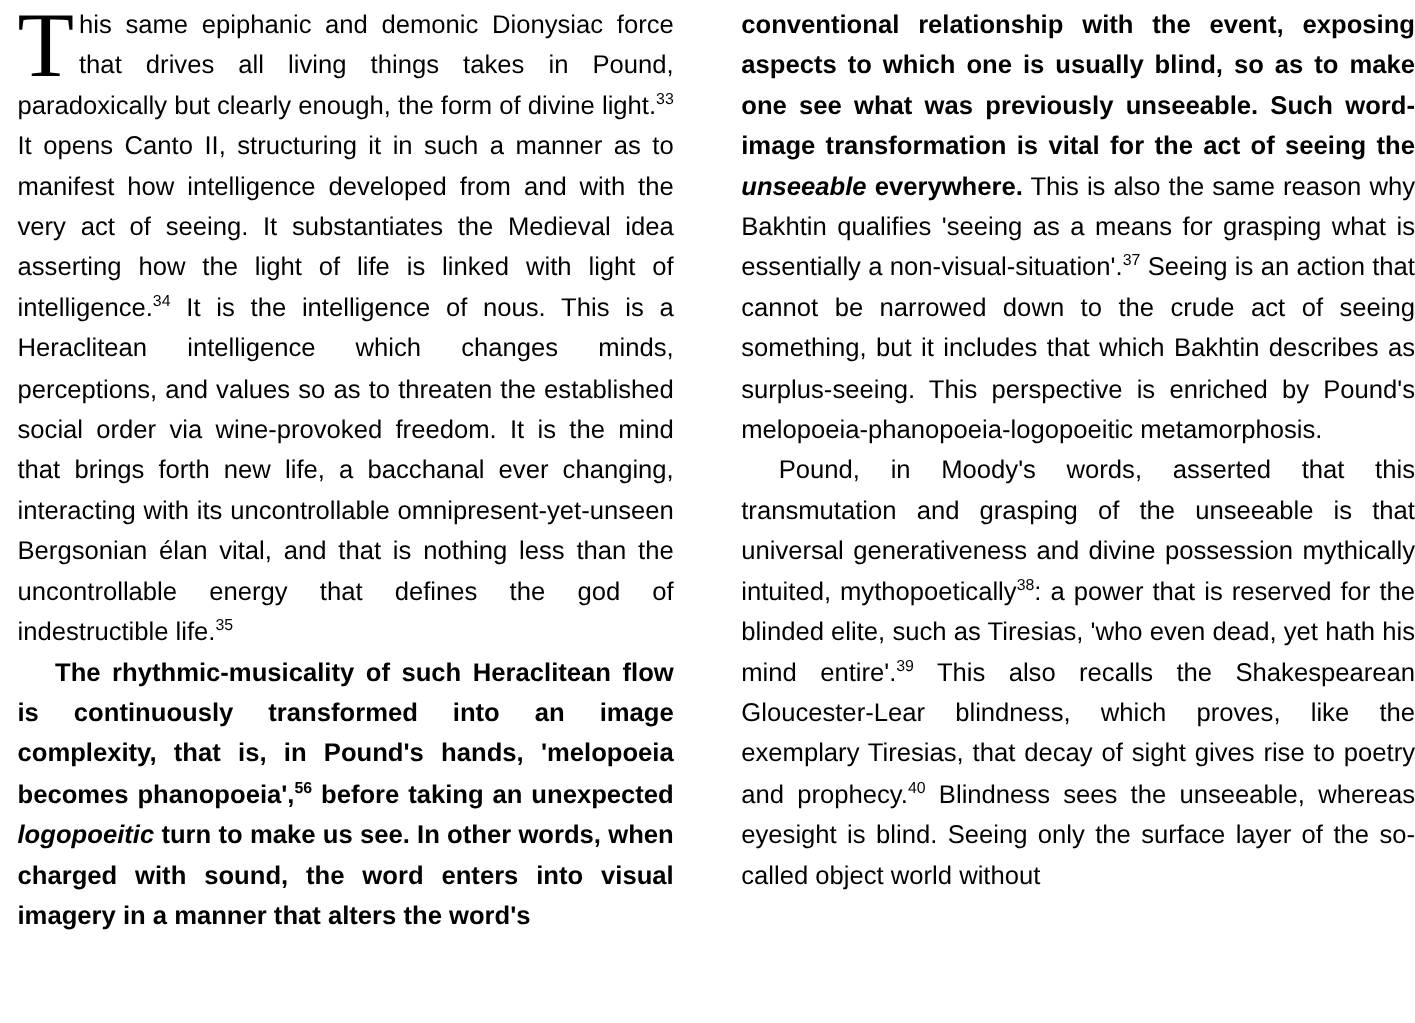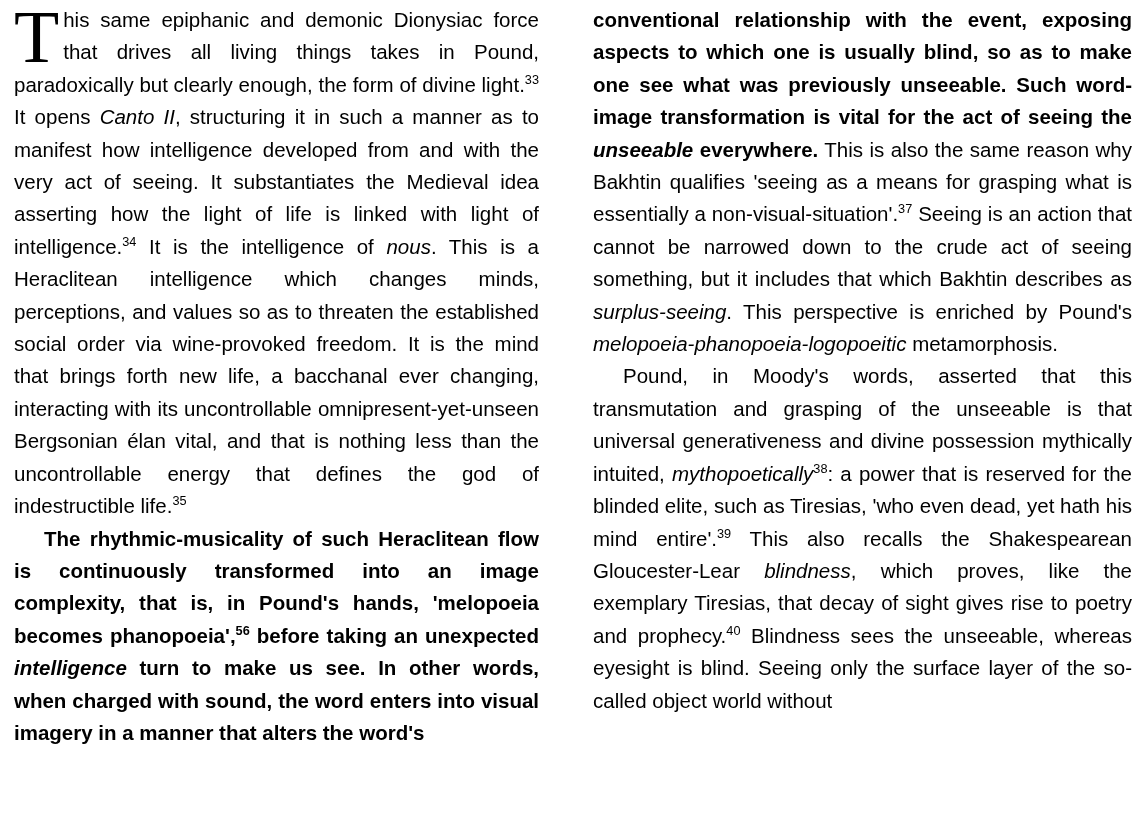--- a/index.html
+++ b/index.html
@@ -49,39 +49,39 @@
     float: left;
     font-family: "Liberation Serif", serif;
     font-size: 74px;
     line-height: 0.74;
     padding-right: 4px;
     padding-top: 6px;
     margin-bottom: -6px;
     font-weight: normal;
   }
   .bold { font-weight: bold; }
-  .ital { font-style: italic; }
+  .ital { }
   .bold-ital { font-weight: bold; font-style: italic; }
   sup {
     font-size: 0.62em;
     vertical-align: super;
     line-height: 0;
   }
 </style>
 </head>
 <body>
 
 <div class="page">
 
   <div class="column col-left">
     <p class="dropcap-para">
       <span class="dropcap">T</span><span>his same epiphanic and demonic Dionysiac force that drives all living things takes in Pound, paradoxically but clearly enough, the form of divine light.<sup>33</sup> It opens <span class="ital">Canto II</span>, structuring it in such a manner as to manifest how intelligence developed from and with the very act of seeing. It substantiates the Medieval idea asserting how the light of life is linked with light of intelligence.<sup>34</sup> It is the intelligence of <span class="ital">nous</span>. This is a Heraclitean intelligence which changes minds, perceptions, and values so as to threaten the established social order via wine-provoked freedom. It is the mind that brings forth new life, a bacchanal ever changing, interacting with its uncontrollable omnipresent-yet-unseen Bergsonian élan vital, and that is nothing less than the uncontrollable energy that defines the god of indestructible life.<sup>35</sup></span>
     </p>
     <p class="indent bold">
-      <span>The rhythmic-musicality of such Heraclitean flow is continuously transformed into an image complexity, that is, in Pound's hands, 'melopoeia becomes phanopoeia',<sup>56</sup> before taking an unexpected <span class="bold-ital">intelligence</span> turn to make us see. In other words, when charged with sound, the word enters into visual imagery in a manner that alters the word's</span>
+      <span>The rhythmic-musicality of such Heraclitean flow is continuously transformed into an image complexity, that is, in Pound's hands, 'melopoeia becomes phanopoeia',<sup>56</sup> before taking an unexpected <span class="bold-ital">logopoeitic</span> turn to make us see. In other words, when charged with sound, the word enters into visual imagery in a manner that alters the word's</span>
     </p>
   </div>
 
   <div class="column col-right">
     <p>
       <span><span class="bold">conventional relationship with the event, exposing aspects to which one is usually blind, so as to make one see what was previously unseeable. Such word-image transformation is vital for the act of seeing the <span class="bold-ital">unseeable</span> everywhere.</span> This is also the same reason why Bakhtin qualifies 'seeing as a means for grasping what is essentially a non-visual-situation'.<sup>37</sup> Seeing is an action that cannot be narrowed down to the crude act of seeing something, but it includes that which Bakhtin describes as <span class="ital">surplus-seeing</span>. This perspective is enriched by Pound's <span class="ital">melopoeia-phanopoeia-logopoeitic</span> metamorphosis.</span>
     </p>
     <p class="indent">
       <span>Pound, in Moody's words, asserted that this transmutation and grasping of the unseeable is that universal generativeness and divine possession mythically intuited, <span class="ital">mythopoetically</span><sup>38</sup>: a power that is reserved for the blinded elite, such as Tiresias, 'who even dead, yet hath his mind entire'.<sup>39</sup> This also recalls the Shakespearean Gloucester-Lear <span class="ital">blindness</span>, which proves, like the exemplary Tiresias, that decay of sight gives rise to poetry and prophecy.<sup>40</sup> Blindness sees the unseeable, whereas eyesight is blind. Seeing only the surface layer of the so-called object world without</span>
     </p>

